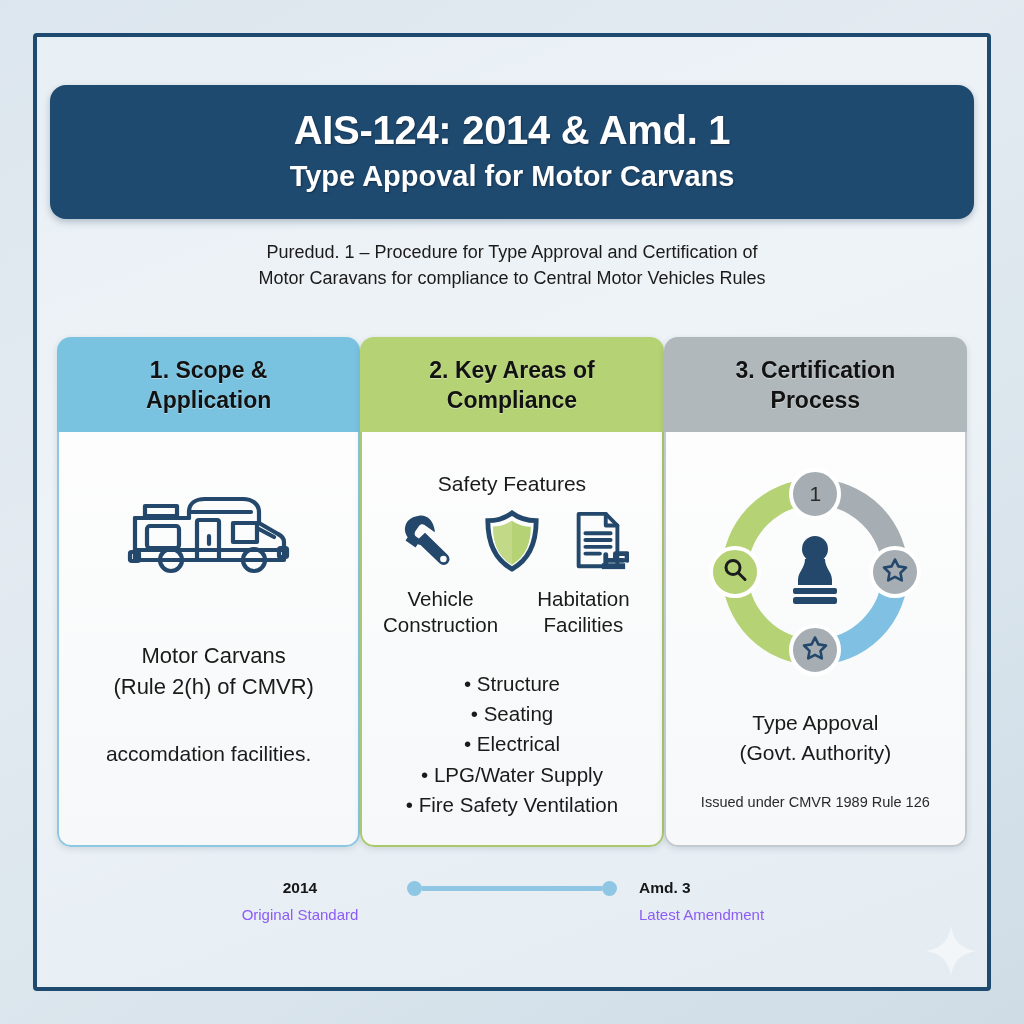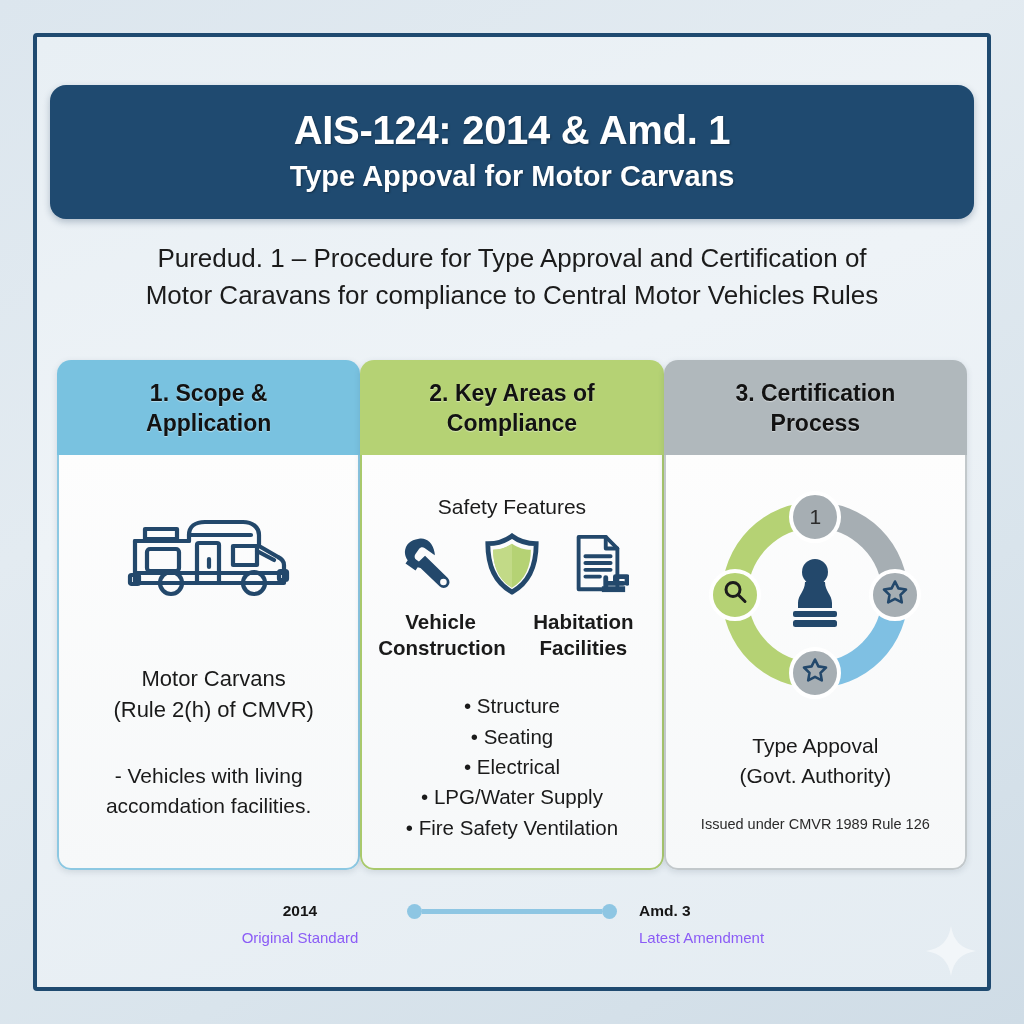--- a/index.html
+++ b/index.html
@@ -60,21 +60,21 @@
     font-weight: bold;
     margin-top: 6px;
     text-shadow: 1px 1px 2px rgba(0,0,0,.35);
   }
 
   .subtitle {
     margin: 21px auto 0 auto;
     width: 830px;
     text-align: center;
     color: #1b1b1b;
-    font-size: 26px;
+    font-size: 18px;
     line-height: 1.42;
   }
 
   
   .cards {
     display: flex;
     margin-top: 46px;
     padding: 0 7px;
   }
   .card {
@@ -143,21 +143,20 @@
     justify-content: center;
     align-items: flex-end;
     gap: 26px;
   }
   .icon-cap-row {
     margin-top: 10px;
     display: flex;
     justify-content: center;
     gap: 18px;
     width: 100%;
-    font-weight: bold;
   }
   .icon-cap {
     width: 46%;
     font-size: 20.5px;
     color: #1a1a1a;
     line-height: 1.28;
   }
   .bullets {
     margin-top: 30px;
     font-size: 20.5px;
@@ -284,21 +283,20 @@
             <rect x="9" y="62" width="9" height="9" rx="1.5"></rect>
             <rect x="158" y="58" width="8" height="9" rx="1.5"></rect>
             <path d="M24 16 L56 16 L56 26 L24 26 Z"></path>
           </svg>
         </div>
         <div class="c1-text1">
           <div>Motor Carvans</div>
           <div>(Rule 2(h) of CMVR)</div>
         </div>
         <div class="c1-text2">
-          <div>- Vehicles with living</div>
           <div>accomdation facilities.</div>
         </div>
       </div>
     </div>
 
     <div class="card c2">
       <div class="card-head">
         <div>2. Key Areas of</div>
         <div>Compliance</div>
       </div>

